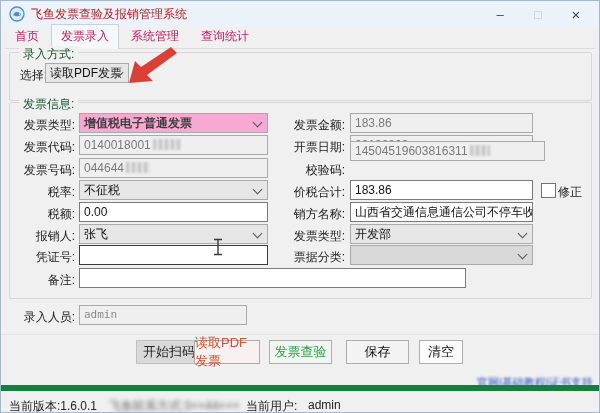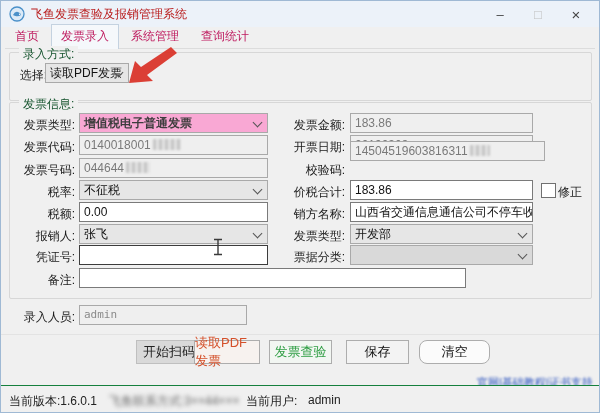--- a/index.html
+++ b/index.html
@@ -38,21 +38,21 @@
           background:repeating-linear-gradient(90deg,#c6c6c6 0 3px,#e2e2e2 3px 6px);filter:blur(1px);}
   .checkbox{position:absolute;width:13px;height:13px;background:#fff;border:1px solid #707070;}
   
   .btn{position:absolute;box-sizing:border-box;height:24px;border:1px solid #adadad;background:#f3f3f3;
        display:flex;align-items:center;justify-content:center;font-size:13px;color:#111;}
   .btn.disabled{background:#d9d9d9;border-color:#bfbfbf;color:#222;}
   .btn.red{color:#d4502a;background:#f7f2ef;}
   .btn.green{color:#2f9e44;background:#f2f6f2;}
   
   .bottom-sep{position:absolute;left:0;right:0;height:0;border-top:1px solid #e3e3e3;}
-  .statusbar{position:absolute;left:0;right:0;top:384px;bottom:0;border-top:1px solid #15803d;background:#f0f0f0;}
+  .statusbar{position:absolute;left:0;right:0;top:384px;bottom:0;border-top:6px solid #15803d;background:#f0f0f0;}
   .status-text{position:absolute;top:7px;font-size:12px;color:#222;white-space:nowrap;}
   .blur2{filter:blur(2px);color:#666;}
   .footer-link{position:absolute;left:476px;top:374px;font-size:11px;color:#2a52be;text-decoration:underline;
                filter:blur(1.3px);white-space:nowrap;}
   
   .watermark{position:absolute;right:2px;top:348px;width:215px;height:62px;z-index:60;pointer-events:none;
              display:flex;align-items:center;opacity:.8;}
   .wm-text{font-size:48px;font-weight:bold;letter-spacing:-3px;color:rgba(250,250,250,.10);
            -webkit-text-stroke:2px #868d93;text-stroke:2px #868d93;line-height:1;}
   
@@ -178,21 +178,21 @@
   <div class="box" style="left:78px;top:304px;width:168px;font-family:'DejaVu Sans Mono',monospace;font-size:11px;color:#8a8a8a;">
     <span>admin</span>
   </div>
 
   <div class="bottom-sep" style="top:333px;"></div>
 
   <div class="btn disabled" style="left:118px;top:339px;width:66px;margin-left:17px;">开始扫码</div>
   <div class="btn red" style="left:193px;top:339px;width:66px;">读取PDF发票</div>
   <div class="btn" style="left:345px;top:339px;width:63px;">保存</div>
   <div class="btn green" style="left:268px;top:339px;width:63px;">发票查验</div>
-  <div class="btn" style="left:418px;top:339px;width:71px;background:#fbfbfb;border-radius:8px;">清空</div>
+  <div class="btn" style="left:418px;top:339px;width:44px;background:#fbfbfb;">清空</div>
 
   <a class="footer-link">官网|基础教程|证书支持</a>
 
   <div class="statusbar">
     <span class="status-text" style="left:8px;">当前版本:1.6.0.1</span>
     <span class="status-text blur2" style="left:108px;">飞鱼联系方式:3××44×××</span>
     <span class="status-text" style="left:245px;">当前用户:</span>
     <span class="status-text" style="left:307px;">admin</span>
   </div>
 

